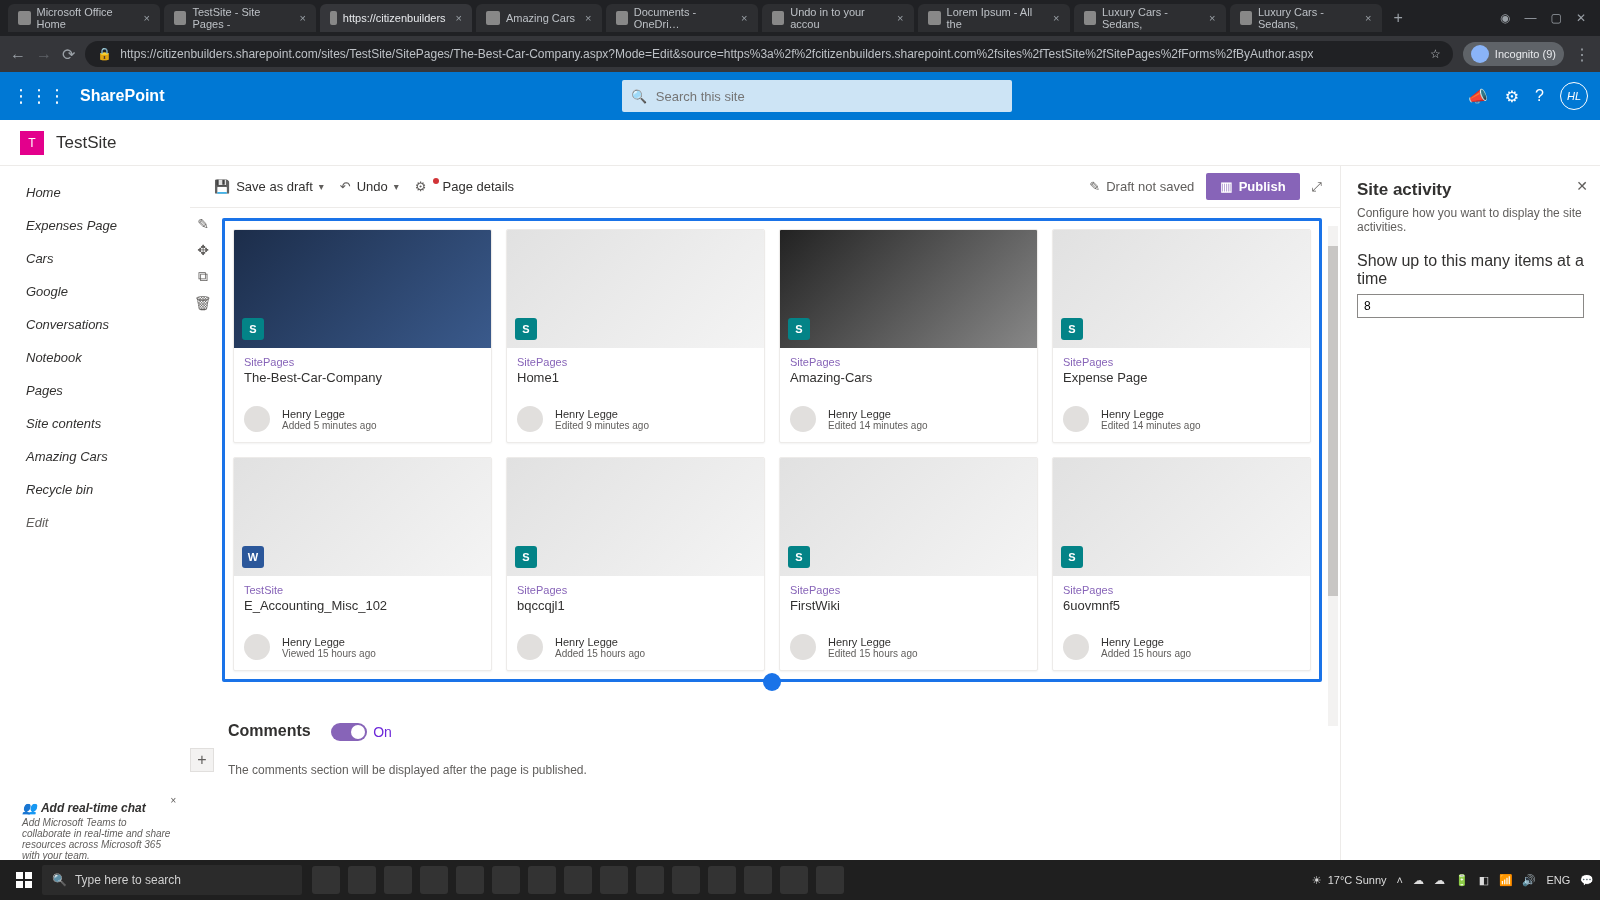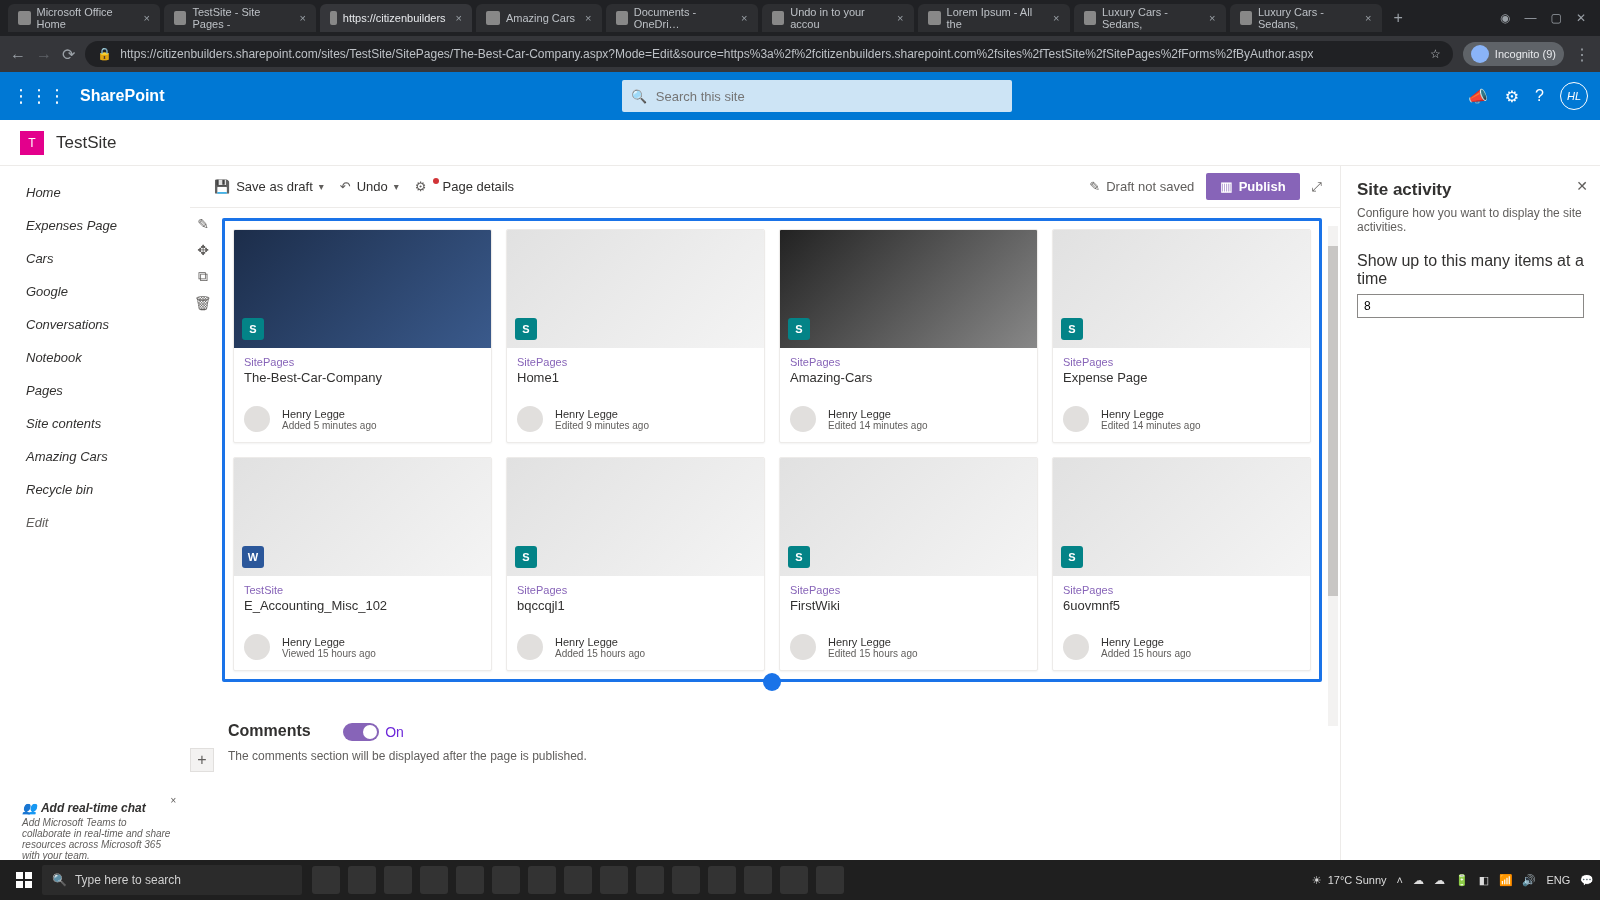--- a/index.html
+++ b/index.html
@@ -73,26 +73,26 @@
 .meta{display:flex; gap:12px; align-items:center; margin-top:6px;}
 .avatar{width:26px;height:26px;border-radius:50%;background:#e1dfdd;}
 .who{font-size:11px;color:#323130;}
 .when{font-size:10px;color:#605e5c;}
 .addhandle{position:absolute; left:50%; bottom:-12px; transform:translateX(-50%); width:18px;height:18px;background:#1a73e8;border-radius:50%;}
 .addsection{ position:absolute; left:0; width:24px; height:24px; background:#f3f2f1; color:#605e5c; display:flex;align-items:center;justify-content:center; font-size:16px; border:1px solid #e1dfdd;}
 .scrollbar{position:absolute; right:2px; top:60px; width:10px; height:500px; background:#f3f2f1;}
 .scrollbar .thumb2{background:#c8c6c4; width:100%; height:350px; margin-top:20px;}
 
 .comments{ margin:40px 0 0 32px;}
-.comments h3{ font-size:16px; font-weight:600; color:#323130; display:inline-block; margin-right:28px;}
+.comments h3{ font-size:16px; font-weight:600; color:#323130; display:inline-block; margin-right:16px;}
 .toggle{display:inline-flex;align-items:center;gap:6px; vertical-align:middle;}
 .tswitch{width:36px;height:18px;background:#8764b8;border-radius:9px;position:relative;}
 .tswitch::after{content:"";position:absolute;right:2px;top:2px;width:14px;height:14px;background:#fff;border-radius:50%;}
 .tstate{font-size:14px;color:#6d28d9;}
-.cmt-hint{font-size:12px;color:#605e5c;margin-top:8px;}
+.cmt-hint{font-size:12px;color:#605e5c;margin-top:22px;}
 
 
 .ppane{ width:260px; border-left:1px solid #edebe9; padding:14px 16px; font-size:12px; color:#323130; position:relative;}
 .ppane h2{ font-size:17px; font-weight:600; margin-bottom:6px;}
 .ppane .x{position:absolute; top:12px; right:12px; color:#605e5c; font-size:14px;}
 .ppane .desc{color:#605e5c; margin-bottom:18px;}
 .ppane label{font-size:16px; color:#323130; display:block; margin-bottom:6px;}
 .ppane input[type=text]{width:100%; border:1px solid #8a8886; padding:4px 6px; font-size:12px;}
 
 

